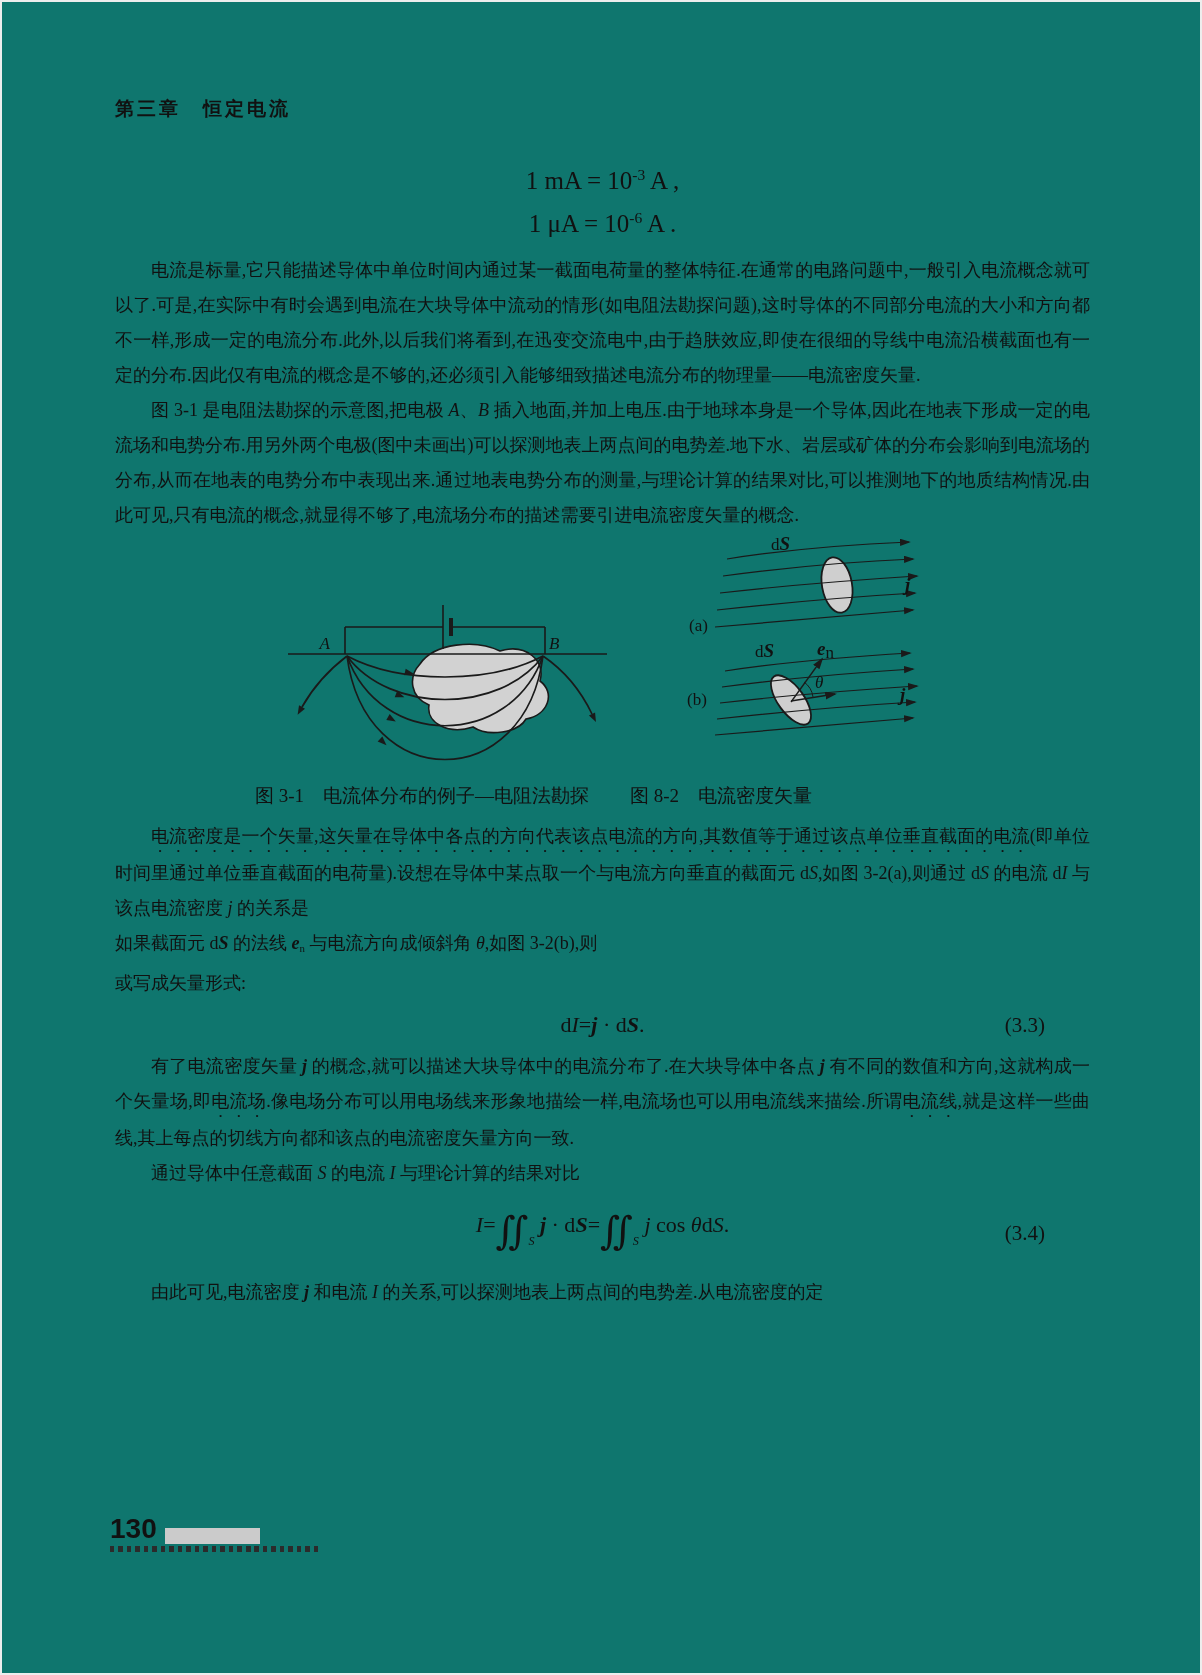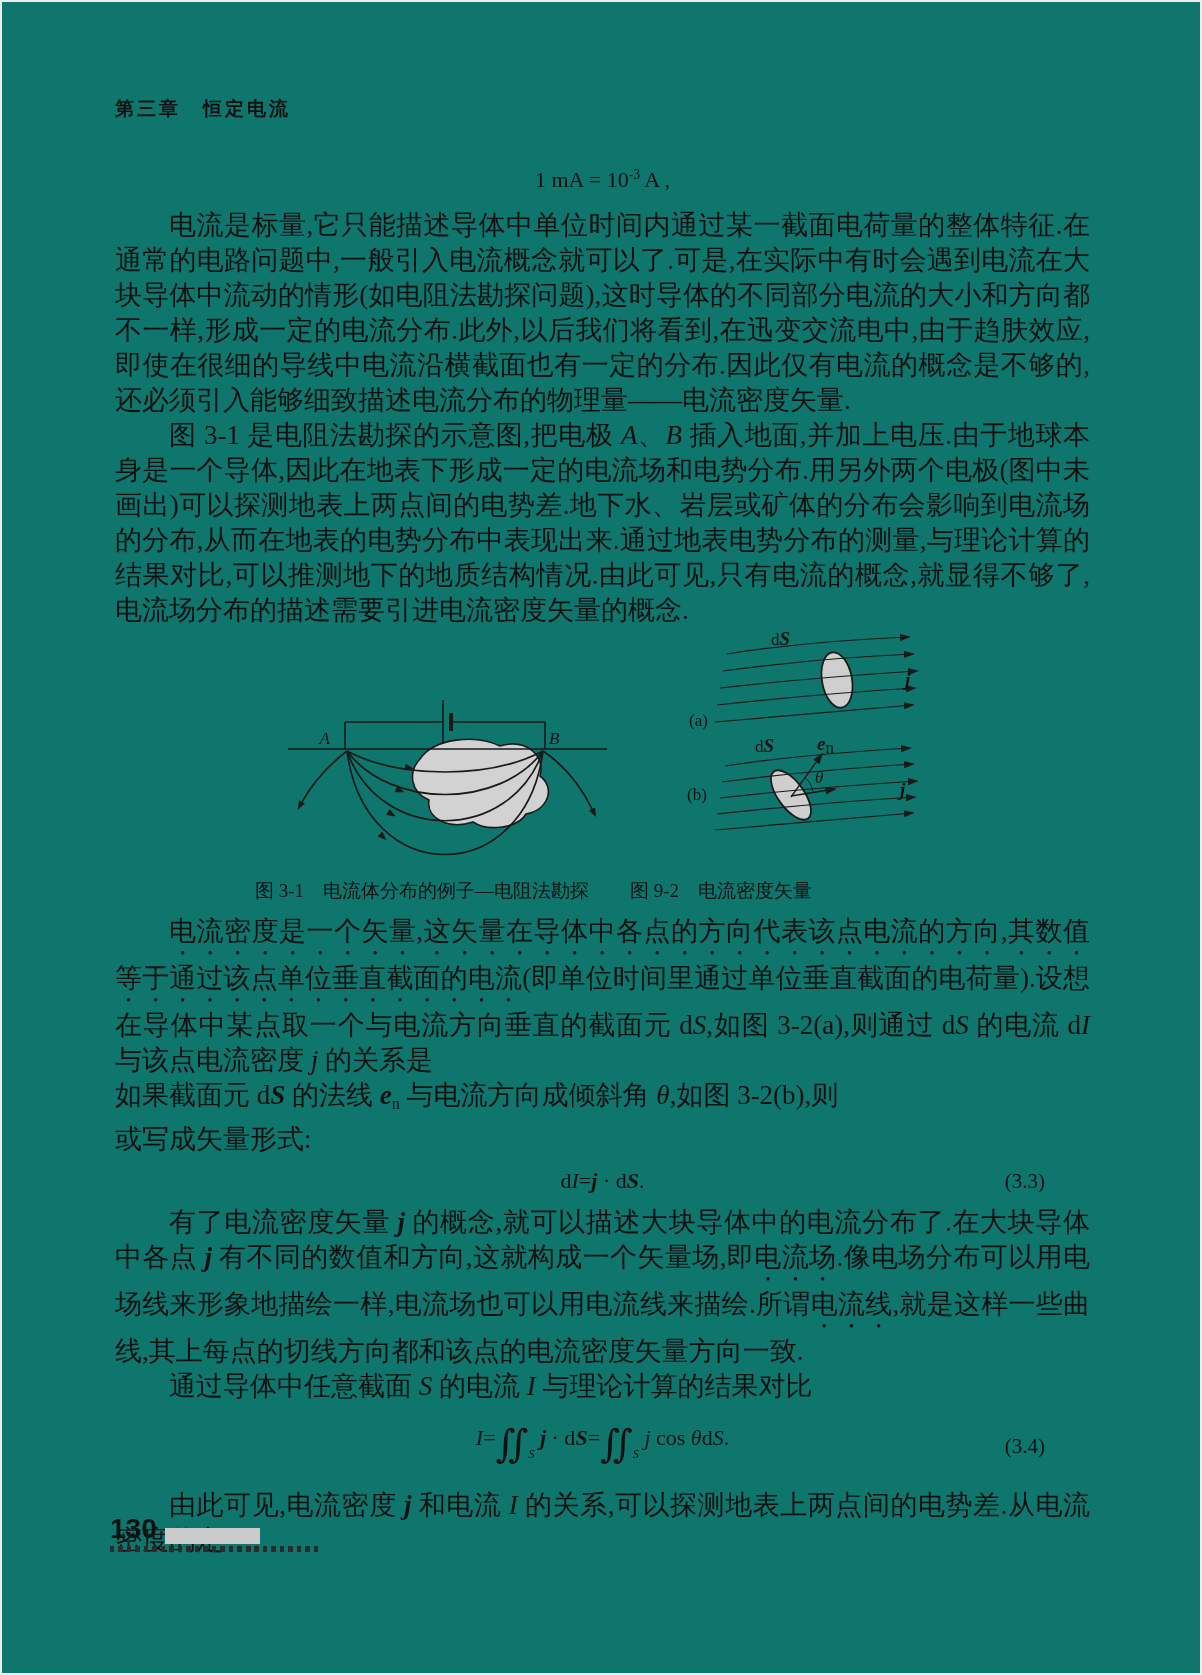--- a/index.html
+++ b/index.html
@@ -3,23 +3,23 @@
 <meta charset="utf-8">
 <style>
   html,body{margin:0;padding:0;background:#ffffff;}
   .page{
     position:relative;width:1202px;height:1675px;background:#0f766e;
     font-family:"Liberation Serif","DejaVu Serif",serif;color:#111;
     overflow:hidden;box-shadow:inset 0 0 0 2px #ededed;
   }
   .inner{position:absolute;left:115px;top:96px;width:975px;}
   .chapter{font-size:19px;font-weight:bold;letter-spacing:3px;margin-bottom:34px;}
-  .unit-eqs{text-align:center;font-size:22px;line-height:37px;margin-bottom:10px;}
+  .unit-eqs{text-align:center;font-size:25px;line-height:37px;margin-bottom:10px;}
   .unit-eqs sup{font-size:62%;}
-  p.body{margin:0;font-size:27px;line-height:35px;text-align:justify;}
+  p.body{margin:0;font-size:18px;line-height:35px;text-align:justify;}
   p.ind{text-indent:2em;}
   .mi{font-style:italic;}
   .mb{font-style:italic;font-weight:bold;}
   .msub{font-size:60%;vertical-align:-0.3em;}
   .mint{font-size:175%;line-height:0;vertical-align:-0.32em;}
   .isub{font-size:55%;font-style:italic;vertical-align:-1.1em;letter-spacing:0;}
   .emph{
     text-emphasis:dot;text-emphasis-position:under left;
     -webkit-text-emphasis:dot;-webkit-text-emphasis-position:under;
   }
@@ -47,20 +47,21 @@
 </head>
 <body>
 
 <div class="page">
   <div class="inner">
 
     <div class="chapter">第三章　恒定电流</div>
 
     <div class="unit-eqs">
       <div><span>1 mA = 10</span><sup>-3</sup><span> A ,</span></div>
+      <div><span>1 μA = 10</span><sup>-6</sup><span> A .</span></div>
     </div>
 
     <p class="body ind"><span>电流是标量,它只能描述导体中单位时间内通过某一截面电荷量的整体特征.在通常的电路问题中,一般引入电流概念就可以了.可是,在实际中有时会遇到电流在大块导体中流动的情形(如电阻法勘探问题),这时导体的不同部分电流的大小和方向都不一样,形成一定的电流分布.此外,以后我们将看到,在迅变交流电中,由于趋肤效应,即使在很细的导线中电流沿横截面也有一定的分布.因此仅有电流的概念是不够的,还必须引入能够细致描述电流分布的物理量——电流密度矢量.</span></p>
     <p class="body ind"><span>图 3-1 是电阻法勘探的示意图,把电极 </span><span class="mi">A</span><span>、</span><span class="mi">B</span><span> 插入地面,并加上电压.由于地球本身是一个导体,因此在地表下形成一定的电流场和电势分布.用另外两个电极(图中未画出)可以探测地表上两点间的电势差.地下水、岩层或矿体的分布会影响到电流场的分布,从而在地表的电势分布中表现出来.通过地表电势分布的测量,与理论计算的结果对比,可以推测地下的地质结构情况.由此可见,只有电流的概念,就显得不够了,电流场分布的描述需要引进电流密度矢量的概念.</span></p>
 
     <div class="figures">
 
       <svg class="fig1" width="335" height="250" viewBox="0 0 335 250" xmlns="http://www.w3.org/2000/svg">
         <path fill="#d2d2d2" stroke="#1a1a1a" stroke-width="1.6" d="M140,125 C154,104 196,100 220,112 C246,104 266,122 260,142 C276,154 268,176 246,180 C238,194 208,198 193,188 C168,196 146,184 149,166 C130,158 128,138 140,125 Z"></path>
         <g stroke="#1a1a1a" stroke-width="1.6" fill="none">
@@ -126,21 +127,21 @@
           <path d="M139,149 A22,22 0 0 1 148,164" stroke="#1a1a1a" stroke-width="1" fill="none"></path>
           <text x="90" y="124"><tspan class="svg-rm">d</tspan><tspan class="svg-bi">S</tspan></text>
           <text x="152" y="122"><tspan class="svg-bi">e</tspan><tspan class="svg-rm" font-size="11" dy="3">n</tspan></text>
           <text class="svg-it" x="150" y="155">θ</text>
           <text class="svg-bi" x="235" y="168" font-size="20">j</text>
           <text class="svg-rm" x="22" y="172">(b)</text>
         </g>
       </svg>
 
       <div class="cap cap1">图 3-1　电流体分布的例子—电阻法勘探</div>
-      <div class="cap cap2">图 9-2　电流密度矢量</div>
+      <div class="cap cap2">图 8-2　电流密度矢量</div>
     </div>
 
     <p class="body ind"><span class="emph">电流密度是一个矢量,这矢量在导体中各点的方向代表该点电流的方向,其数值等于通过该点单位垂直截面的电流</span><span>(即单位时间里通过单位垂直截面的电荷量).设想在导体中某点取一个与电流方向垂直的截面元 d</span><span class="mi">S</span><span>,如图 3-2(a),则通过 d</span><span class="mi">S</span><span> 的电流 d</span><span class="mi">I</span><span> 与该点电流密度 </span><span class="mi">j</span><span> 的关系是</span></p>
 
 
     <p class="body"><span>如果截面元 d</span><span class="mb">S</span><span> 的法线 </span><span class="mb">e</span><span class="msub">n</span><span> 与电流方向成倾斜角 </span><span class="mi">θ</span><span>,如图 3-2(b),则</span></p>
 
 
     <p class="body"><span>或写成矢量形式:</span></p>
 

